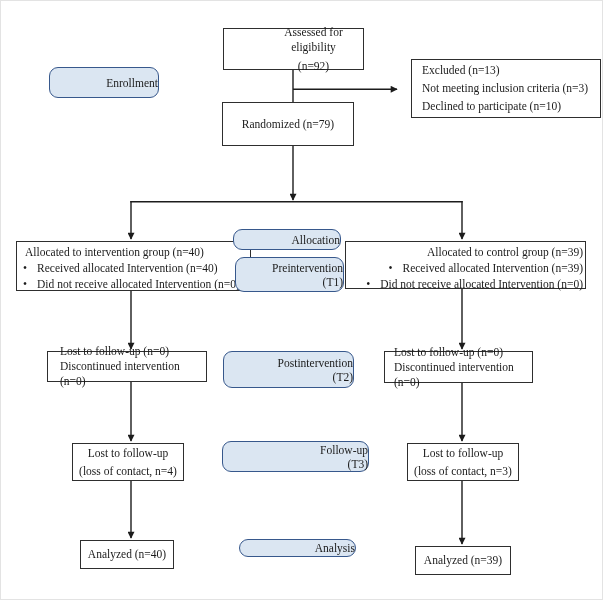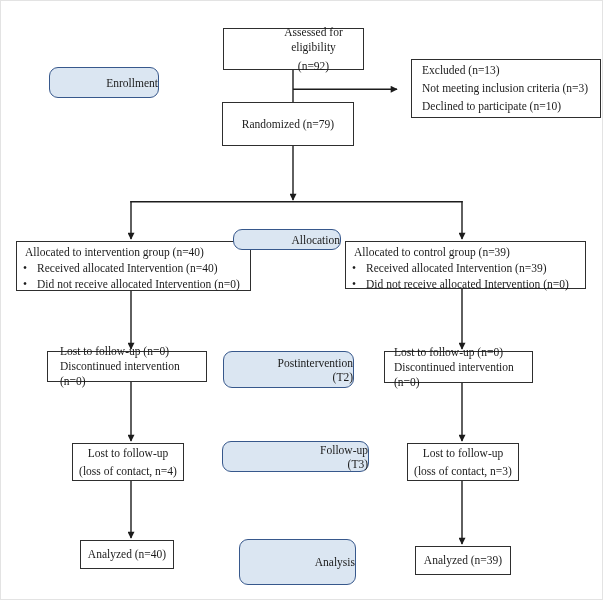--- a/index.html
+++ b/index.html
@@ -96,22 +96,26 @@
     <div class="brow">
       <span class="bdot">•</span>
       <span class="btxt">Did not receive allocated Intervention (n=0)</span>
     </div>
   </div>
 
   <div class="plabel" style="left:232px;top:228px;width:108px;height:21px;">
     <div>Allocation</div>
   </div>
 
+  <div class="plabel" style="left:234px;top:256px;width:109px;height:35px;">
+    <div>Preintervention</div>
+    <div>(T1)</div>
+  </div>
 
-  <div class="box" style="left:344px;top:240px;width:241px;height:48px;padding:3px 2px 3px 0;justify-content:flex-start;">
+  <div class="box" style="left:344px;top:240px;width:241px;height:48px;padding:3px 2px 3px 0;justify-content:flex-start;align-items:flex-end;">
     <div style="padding-left:8px;">Allocated to control group (n=39)</div>
     <div class="brow">
       <span class="bdot">•</span>
       <span class="btxt">Received allocated Intervention (n=39)</span>
     </div>
     <div class="brow">
       <span class="bdot">•</span>
       <span class="btxt">Did not receive allocated Intervention (n=0)</span>
     </div>
   </div>
@@ -143,21 +147,21 @@
 
   <div class="box center gap2" style="left:406px;top:442px;width:112px;height:38px;">
     <div>Lost to follow-up</div>
     <div>(loss of contact, n=3)</div>
   </div>
 
   <div class="box center" style="left:79px;top:539px;width:94px;height:29px;">
     <div>Analyzed (n=40)</div>
   </div>
 
-  <div class="plabel" style="left:238px;top:538px;width:117px;height:46px;">
+  <div class="plabel" style="left:238px;top:538px;width:117px;height:18px;">
     <div>Analysis</div>
   </div>
 
   <div class="box center" style="left:414px;top:545px;width:96px;height:29px;">
     <div>Analyzed (n=39)</div>
   </div>
 
 </div>
 
 </body></html>

